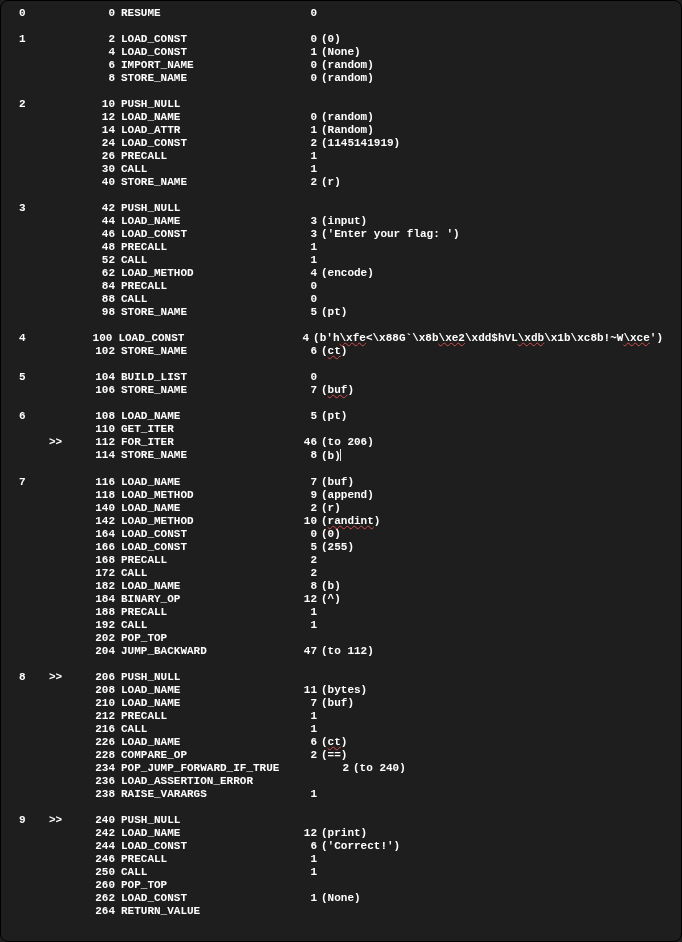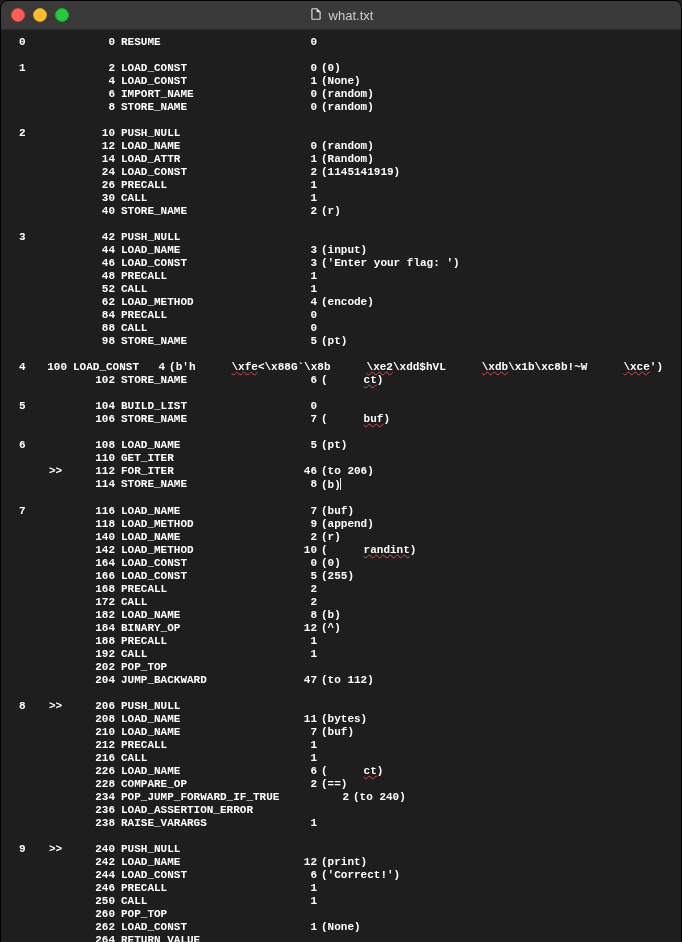--- a/index.html
+++ b/index.html
@@ -77,47 +77,31 @@
   .c-off    { width: 36px; display:inline-block; text-align: right; color: #fff; padding-right: 6px;}
   .c-op     { width: 168px; display:inline-block; color: #fff; }
   .c-arg    { width: 28px; display:inline-block; text-align: right; color: #fff; }
   .c-extra  { display:inline-block; color: #fff; padding-left: 4px;}
 
   .wavy {
     text-decoration-line: underline;
     text-decoration-style: wavy;
     text-decoration-color: #d24b4b;
     text-decoration-thickness: 1px;
-    padding-left: 36px;
   }
   .cursor {
     display: inline-block;
     width: 1px;
     height: 12px;
     background: #e6e6e6;
     vertical-align: -2px;
     margin-left: -1px;
   }
 </style>
 </head>
 <body>
 
 <div class="window">
 
-  <div class="titlebar">
-    <div class="dots">
-      <div class="dot dot-red"></div>
-      <div class="dot dot-yellow"></div>
-      <div class="dot dot-green"></div>
-    </div>
-    <div class="title-center">
-      <span>
-        <svg viewBox="0 0 24 24">
-            <path d="M14 2H6a2 2 0 0 0-2 2v16a2 2 0 0 0 2 2h12a2 2 0 0 0 2-2V8l-6-6zM6 20V4h7v5h5v11H6z"></path>
-          </svg>
-      </span>
-      <span>what.txt</span>
-    </div>
-  </div>
 
   <div class="content" id="content"><div class="line"><span class="c-lineno">0</span><span class="c-mark"></span><span class="c-off">0</span><span class="c-op">RESUME</span><span class="c-arg">0</span><span class="c-extra"></span></div><div class="blank"></div><div class="line"><span class="c-lineno">1</span><span class="c-mark"></span><span class="c-off">2</span><span class="c-op">LOAD_CONST</span><span class="c-arg">0</span><span class="c-extra">(0)</span></div><div class="line"><span class="c-lineno"></span><span class="c-mark"></span><span class="c-off">4</span><span class="c-op">LOAD_CONST</span><span class="c-arg">1</span><span class="c-extra">(None)</span></div><div class="line"><span class="c-lineno"></span><span class="c-mark"></span><span class="c-off">6</span><span class="c-op">IMPORT_NAME</span><span class="c-arg">0</span><span class="c-extra">(random)</span></div><div class="line"><span class="c-lineno"></span><span class="c-mark"></span><span class="c-off">8</span><span class="c-op">STORE_NAME</span><span class="c-arg">0</span><span class="c-extra">(random)</span></div><div class="blank"></div><div class="line"><span class="c-lineno">2</span><span class="c-mark"></span><span class="c-off">10</span><span class="c-op">PUSH_NULL</span><span class="c-arg"></span><span class="c-extra"></span></div><div class="line"><span class="c-lineno"></span><span class="c-mark"></span><span class="c-off">12</span><span class="c-op">LOAD_NAME</span><span class="c-arg">0</span><span class="c-extra">(random)</span></div><div class="line"><span class="c-lineno"></span><span class="c-mark"></span><span class="c-off">14</span><span class="c-op">LOAD_ATTR</span><span class="c-arg">1</span><span class="c-extra">(Random)</span></div><div class="line"><span class="c-lineno"></span><span class="c-mark"></span><span class="c-off">24</span><span class="c-op">LOAD_CONST</span><span class="c-arg">2</span><span class="c-extra">(1145141919)</span></div><div class="line"><span class="c-lineno"></span><span class="c-mark"></span><span class="c-off">26</span><span class="c-op">PRECALL</span><span class="c-arg">1</span><span class="c-extra"></span></div><div class="line"><span class="c-lineno"></span><span class="c-mark"></span><span class="c-off">30</span><span class="c-op">CALL</span><span class="c-arg">1</span><span class="c-extra"></span></div><div class="line"><span class="c-lineno"></span><span class="c-mark"></span><span class="c-off">40</span><span class="c-op">STORE_NAME</span><span class="c-arg">2</span><span class="c-extra">(r)</span></div><div class="blank"></div><div class="line"><span class="c-lineno">3</span><span class="c-mark"></span><span class="c-off">42</span><span class="c-op">PUSH_NULL</span><span class="c-arg"></span><span class="c-extra"></span></div><div class="line"><span class="c-lineno"></span><span class="c-mark"></span><span class="c-off">44</span><span class="c-op">LOAD_NAME</span><span class="c-arg">3</span><span class="c-extra">(input)</span></div><div class="line"><span class="c-lineno"></span><span class="c-mark"></span><span class="c-off">46</span><span class="c-op">LOAD_CONST</span><span class="c-arg">3</span><span class="c-extra">('Enter your flag: ')</span></div><div class="line"><span class="c-lineno"></span><span class="c-mark"></span><span class="c-off">48</span><span class="c-op">PRECALL</span><span class="c-arg">1</span><span class="c-extra"></span></div><div class="line"><span class="c-lineno"></span><span class="c-mark"></span><span class="c-off">52</span><span class="c-op">CALL</span><span class="c-arg">1</span><span class="c-extra"></span></div><div class="line"><span class="c-lineno"></span><span class="c-mark"></span><span class="c-off">62</span><span class="c-op">LOAD_METHOD</span><span class="c-arg">4</span><span class="c-extra">(encode)</span></div><div class="line"><span class="c-lineno"></span><span class="c-mark"></span><span class="c-off">84</span><span class="c-op">PRECALL</span><span class="c-arg">0</span><span class="c-extra"></span></div><div class="line"><span class="c-lineno"></span><span class="c-mark"></span><span class="c-off">88</span><span class="c-op">CALL</span><span class="c-arg">0</span><span class="c-extra"></span></div><div class="line"><span class="c-lineno"></span><span class="c-mark"></span><span class="c-off">98</span><span class="c-op">STORE_NAME</span><span class="c-arg">5</span><span class="c-extra">(pt)</span></div><div class="blank"></div><div class="line"><span class="c-lineno">4</span><span class="c-mark"></span><span class="c-off">100</span><span class="c-op">LOAD_CONST</span><span class="c-arg">4</span><span class="c-extra">(b'h<span class="wavy">\xfe</span>&lt;\x88G`\x8b<span class="wavy">\xe2</span>\xdd$hVL<span class="wavy">\xdb</span>\x1b\xc8b!~W<span class="wavy">\xce</span>')</span></div><div class="line"><span class="c-lineno"></span><span class="c-mark"></span><span class="c-off">102</span><span class="c-op">STORE_NAME</span><span class="c-arg">6</span><span class="c-extra">(<span class="wavy">ct</span>)</span></div><div class="blank"></div><div class="line"><span class="c-lineno">5</span><span class="c-mark"></span><span class="c-off">104</span><span class="c-op">BUILD_LIST</span><span class="c-arg">0</span><span class="c-extra"></span></div><div class="line"><span class="c-lineno"></span><span class="c-mark"></span><span class="c-off">106</span><span class="c-op">STORE_NAME</span><span class="c-arg">7</span><span class="c-extra">(<span class="wavy">buf</span>)</span></div><div class="blank"></div><div class="line"><span class="c-lineno">6</span><span class="c-mark"></span><span class="c-off">108</span><span class="c-op">LOAD_NAME</span><span class="c-arg">5</span><span class="c-extra">(pt)</span></div><div class="line"><span class="c-lineno"></span><span class="c-mark"></span><span class="c-off">110</span><span class="c-op">GET_ITER</span><span class="c-arg"></span><span class="c-extra"></span></div><div class="line"><span class="c-lineno"></span><span class="c-mark">&gt;&gt;</span><span class="c-off">112</span><span class="c-op">FOR_ITER</span><span class="c-arg">46</span><span class="c-extra">(to 206)</span></div><div class="line"><span class="c-lineno"></span><span class="c-mark"></span><span class="c-off">114</span><span class="c-op">STORE_NAME</span><span class="c-arg">8</span><span class="c-extra">(b)<span class="cursor"></span></span></div><div class="blank"></div><div class="line"><span class="c-lineno">7</span><span class="c-mark"></span><span class="c-off">116</span><span class="c-op">LOAD_NAME</span><span class="c-arg">7</span><span class="c-extra">(buf)</span></div><div class="line"><span class="c-lineno"></span><span class="c-mark"></span><span class="c-off">118</span><span class="c-op">LOAD_METHOD</span><span class="c-arg">9</span><span class="c-extra">(append)</span></div><div class="line"><span class="c-lineno"></span><span class="c-mark"></span><span class="c-off">140</span><span class="c-op">LOAD_NAME</span><span class="c-arg">2</span><span class="c-extra">(r)</span></div><div class="line"><span class="c-lineno"></span><span class="c-mark"></span><span class="c-off">142</span><span class="c-op">LOAD_METHOD</span><span class="c-arg">10</span><span class="c-extra">(<span class="wavy">randint</span>)</span></div><div class="line"><span class="c-lineno"></span><span class="c-mark"></span><span class="c-off">164</span><span class="c-op">LOAD_CONST</span><span class="c-arg">0</span><span class="c-extra">(0)</span></div><div class="line"><span class="c-lineno"></span><span class="c-mark"></span><span class="c-off">166</span><span class="c-op">LOAD_CONST</span><span class="c-arg">5</span><span class="c-extra">(255)</span></div><div class="line"><span class="c-lineno"></span><span class="c-mark"></span><span class="c-off">168</span><span class="c-op">PRECALL</span><span class="c-arg">2</span><span class="c-extra"></span></div><div class="line"><span class="c-lineno"></span><span class="c-mark"></span><span class="c-off">172</span><span class="c-op">CALL</span><span class="c-arg">2</span><span class="c-extra"></span></div><div class="line"><span class="c-lineno"></span><span class="c-mark"></span><span class="c-off">182</span><span class="c-op">LOAD_NAME</span><span class="c-arg">8</span><span class="c-extra">(b)</span></div><div class="line"><span class="c-lineno"></span><span class="c-mark"></span><span class="c-off">184</span><span class="c-op">BINARY_OP</span><span class="c-arg">12</span><span class="c-extra">(^)</span></div><div class="line"><span class="c-lineno"></span><span class="c-mark"></span><span class="c-off">188</span><span class="c-op">PRECALL</span><span class="c-arg">1</span><span class="c-extra"></span></div><div class="line"><span class="c-lineno"></span><span class="c-mark"></span><span class="c-off">192</span><span class="c-op">CALL</span><span class="c-arg">1</span><span class="c-extra"></span></div><div class="line"><span class="c-lineno"></span><span class="c-mark"></span><span class="c-off">202</span><span class="c-op">POP_TOP</span><span class="c-arg"></span><span class="c-extra"></span></div><div class="line"><span class="c-lineno"></span><span class="c-mark"></span><span class="c-off">204</span><span class="c-op">JUMP_BACKWARD</span><span class="c-arg">47</span><span class="c-extra">(to 112)</span></div><div class="blank"></div><div class="line"><span class="c-lineno">8</span><span class="c-mark">&gt;&gt;</span><span class="c-off">206</span><span class="c-op">PUSH_NULL</span><span class="c-arg"></span><span class="c-extra"></span></div><div class="line"><span class="c-lineno"></span><span class="c-mark"></span><span class="c-off">208</span><span class="c-op">LOAD_NAME</span><span class="c-arg">11</span><span class="c-extra">(bytes)</span></div><div class="line"><span class="c-lineno"></span><span class="c-mark"></span><span class="c-off">210</span><span class="c-op">LOAD_NAME</span><span class="c-arg">7</span><span class="c-extra">(buf)</span></div><div class="line"><span class="c-lineno"></span><span class="c-mark"></span><span class="c-off">212</span><span class="c-op">PRECALL</span><span class="c-arg">1</span><span class="c-extra"></span></div><div class="line"><span class="c-lineno"></span><span class="c-mark"></span><span class="c-off">216</span><span class="c-op">CALL</span><span class="c-arg">1</span><span class="c-extra"></span></div><div class="line"><span class="c-lineno"></span><span class="c-mark"></span><span class="c-off">226</span><span class="c-op">LOAD_NAME</span><span class="c-arg">6</span><span class="c-extra">(<span class="wavy">ct</span>)</span></div><div class="line"><span class="c-lineno"></span><span class="c-mark"></span><span class="c-off">228</span><span class="c-op">COMPARE_OP</span><span class="c-arg">2</span><span class="c-extra">(==)</span></div><div class="line"><span class="c-lineno"></span><span class="c-mark"></span><span class="c-off">234</span><span class="c-op" style="width: 200px;">POP_JUMP_FORWARD_IF_TRUE</span><span class="c-arg">2</span><span class="c-extra">(to 240)</span></div><div class="line"><span class="c-lineno"></span><span class="c-mark"></span><span class="c-off">236</span><span class="c-op">LOAD_ASSERTION_ERROR</span><span class="c-arg"></span><span class="c-extra"></span></div><div class="line"><span class="c-lineno"></span><span class="c-mark"></span><span class="c-off">238</span><span class="c-op">RAISE_VARARGS</span><span class="c-arg">1</span><span class="c-extra"></span></div><div class="blank"></div><div class="line"><span class="c-lineno">9</span><span class="c-mark">&gt;&gt;</span><span class="c-off">240</span><span class="c-op">PUSH_NULL</span><span class="c-arg"></span><span class="c-extra"></span></div><div class="line"><span class="c-lineno"></span><span class="c-mark"></span><span class="c-off">242</span><span class="c-op">LOAD_NAME</span><span class="c-arg">12</span><span class="c-extra">(print)</span></div><div class="line"><span class="c-lineno"></span><span class="c-mark"></span><span class="c-off">244</span><span class="c-op">LOAD_CONST</span><span class="c-arg">6</span><span class="c-extra">('Correct!')</span></div><div class="line"><span class="c-lineno"></span><span class="c-mark"></span><span class="c-off">246</span><span class="c-op">PRECALL</span><span class="c-arg">1</span><span class="c-extra"></span></div><div class="line"><span class="c-lineno"></span><span class="c-mark"></span><span class="c-off">250</span><span class="c-op">CALL</span><span class="c-arg">1</span><span class="c-extra"></span></div><div class="line"><span class="c-lineno"></span><span class="c-mark"></span><span class="c-off">260</span><span class="c-op">POP_TOP</span><span class="c-arg"></span><span class="c-extra"></span></div><div class="line"><span class="c-lineno"></span><span class="c-mark"></span><span class="c-off">262</span><span class="c-op">LOAD_CONST</span><span class="c-arg">1</span><span class="c-extra">(None)</span></div><div class="line"><span class="c-lineno"></span><span class="c-mark"></span><span class="c-off">264</span><span class="c-op">RETURN_VALUE</span><span class="c-arg"></span><span class="c-extra"></span></div></div>
 
 </div>
 
 </body></html>

